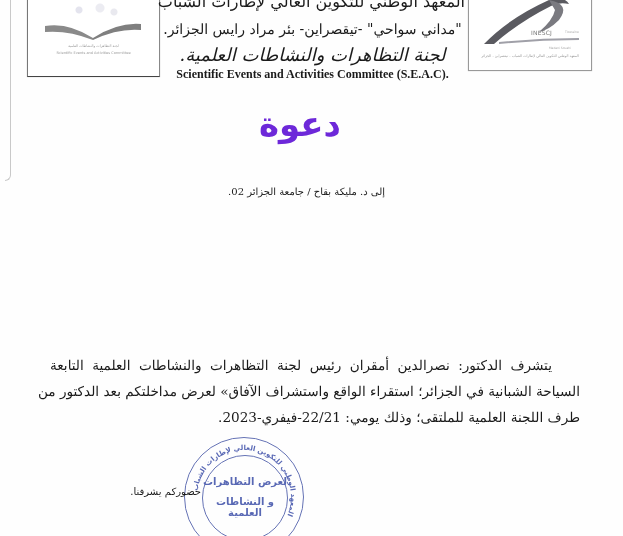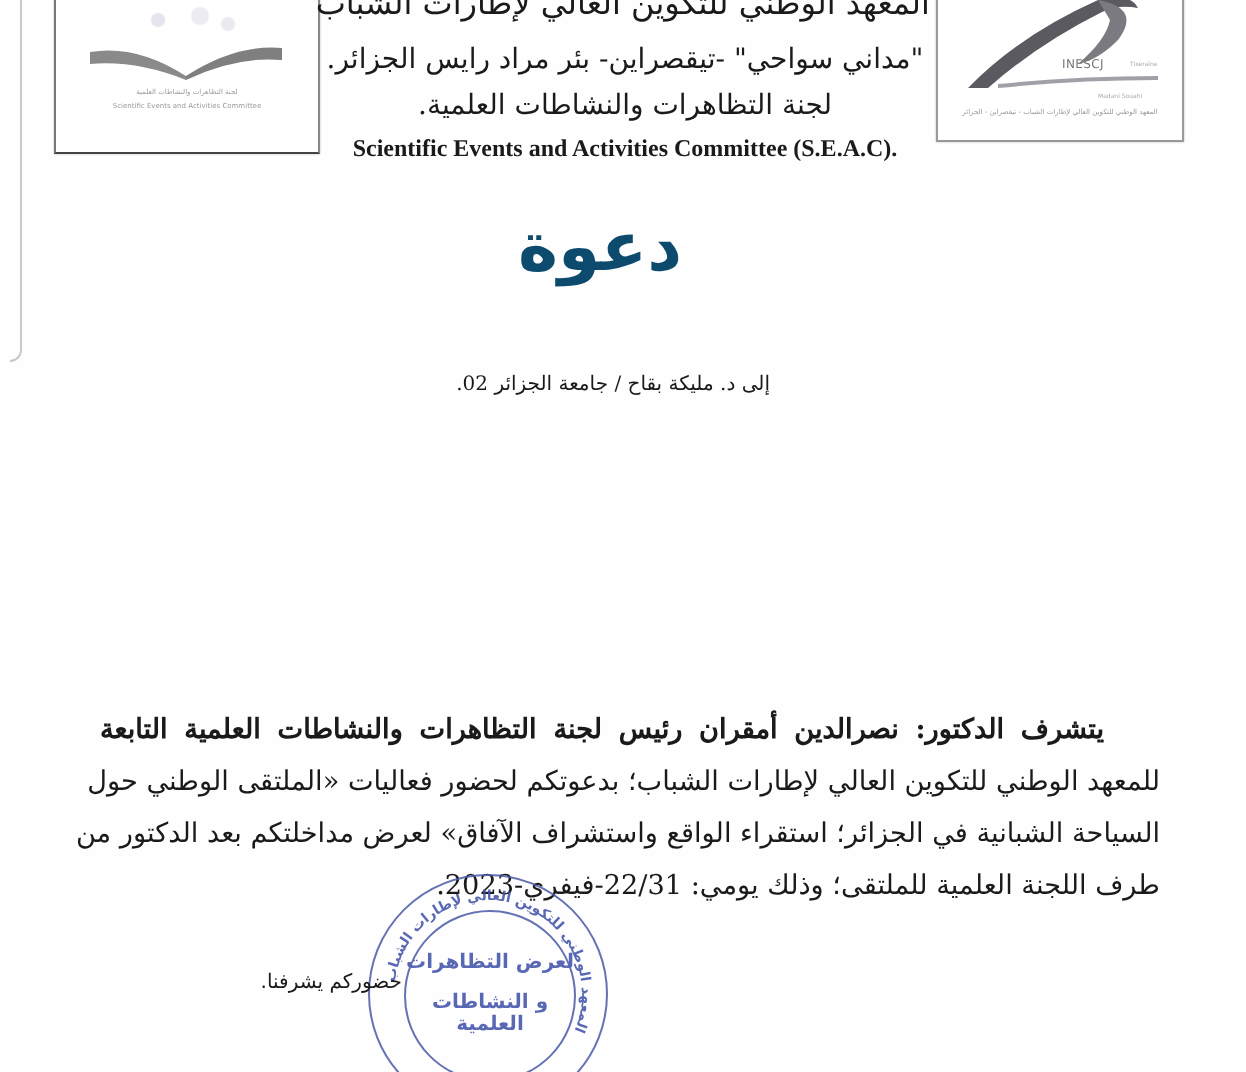--- a/index.html
+++ b/index.html
@@ -36,41 +36,41 @@
     }
     .inescj-sub { position:absolute; left:96px; top:34px; font-size:3px; color:#aaa; font-family:"DejaVu Sans", sans-serif; }
     .right-cap1 { position:absolute; left:80px; top:50px; font-size:3px; color:#aaa; font-family:"DejaVu Sans", sans-serif; }
     .right-cap2 {
       position:absolute; left:6px; top:58px; width:110px; text-align:center;
       font-size:3.5px; color:#999; font-family:"DejaVu Sans", sans-serif; white-space:nowrap; direction:rtl;
     }
     .header-text { position:absolute; left:160px; width:305px; text-align:center; direction:rtl; white-space:nowrap; }
     .h1 { top:-8px; font-size:16px; font-family:"DejaVu Serif", serif; }
     .h2 { top:21px; font-size:14px; }
-    .h3 { top:44px; font-size:14px; }
+    .h3 { top:44px; font-size:18px;font-style:italic; }
     .h4 {
       top:67px; font-family:"Liberation Serif", serif; font-weight:bold;
       font-size:12px; direction:ltr;
     }
     .title {
       position:absolute; left:220px; top:104px; width:160px; text-align:center;
       font-family:"DejaVu Sans", sans-serif; font-weight:bold; font-size:34px;
-      color:#0c4a6e; direction:rtl;
+      color:#6d28d9; direction:rtl;
     }
     .recipient {
       position:absolute; right:238px; top:186px; font-size:10px; direction:rtl;
       white-space:nowrap; font-family:"DejaVu Serif", serif;
     }
     .body-para {
       position:absolute; left:50px; width:530px; top:352px; direction:rtl;
       text-align:justify; font-size:13.6px; line-height:26px; font-family:"DejaVu Serif", serif;
       text-align-last:right;
     }
     .body-para .line { display:block; white-space:nowrap; text-align:justify; text-align-last:justify; }
-    .body-para .line.first { padding-right:28px;font-weight:bold; }
+    .body-para .line.first { padding-right:28px; }
     .body-para .line.last { text-align-last:right; }
     .closing {
       position:absolute; right:422px; top:486px; direction:rtl;
       font-family:"DejaVu Sans", sans-serif; font-size:10px; white-space:nowrap;
     }
     .stamp {
       position:absolute; left:184px; top:437px; width:118px; height:118px;
       border:1.5px solid #4a5aa8; border-radius:50%;
       opacity:0.85;
     }
@@ -117,23 +117,22 @@
 <div class="header-text h2">"مداني سواحي" -تيقصراين- بئر مراد رايس الجزائر.</div>
 <div class="header-text h3">لجنة التظاهرات والنشاطات العلمية.</div>
 <div class="header-text h4">Scientific Events and  Activities Committee (S.E.A.C).</div>
 
 <div class="title">دعوة</div>
 
 <div class="recipient">إلى د. مليكة بقاح / جامعة الجزائر 02.</div>
 
 <div class="body-para">
   <span class="line first">يتشرف الدكتور: نصرالدين أمقران رئيس لجنة التظاهرات والنشاطات العلمية التابعة</span>
-  <span class="line">للمعهد الوطني للتكوين العالي لإطارات الشباب؛ بدعوتكم لحضور فعاليات «الملتقى الوطني حول</span>
   <span class="line">السياحة الشبانية في الجزائر؛ استقراء الواقع واستشراف الآفاق» لعرض مداخلتكم بعد الدكتور من</span>
-  <span class="line last">طرف اللجنة العلمية للملتقى؛ وذلك يومي: 22/31-فيفري-2023.</span>
+  <span class="line last">طرف اللجنة العلمية للملتقى؛ وذلك يومي: 22/21-فيفري-2023.</span>
 </div>
 
 <div class="stamp">
   <svg class="stamp-ring-text" viewBox="0 0 110 110">
     <defs>
       <path id="ringPath" d="M55 55 m-47 0 a47 47 0 1 1 94 0 a47 47 0 1 1 -94 0"></path>
     </defs>
     <text font-size="7" fill="#3c4ea8" font-family="DejaVu Sans, sans-serif" font-weight="bold">
       <textPath href="#ringPath" startOffset="2%">المعهد الوطني للتكوين العالي لإطارات الشباب</textPath>
     </text>

